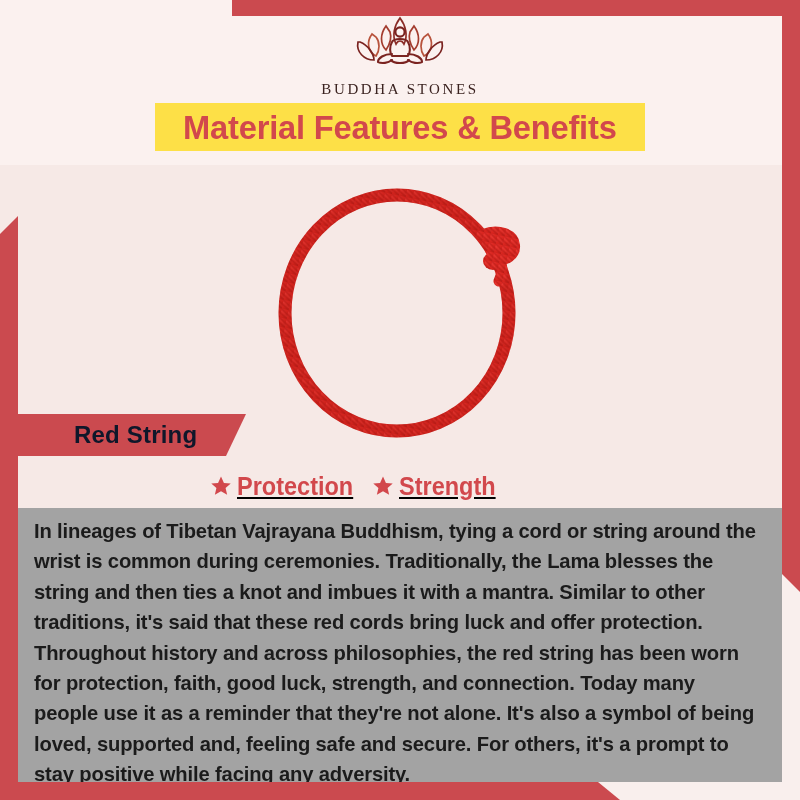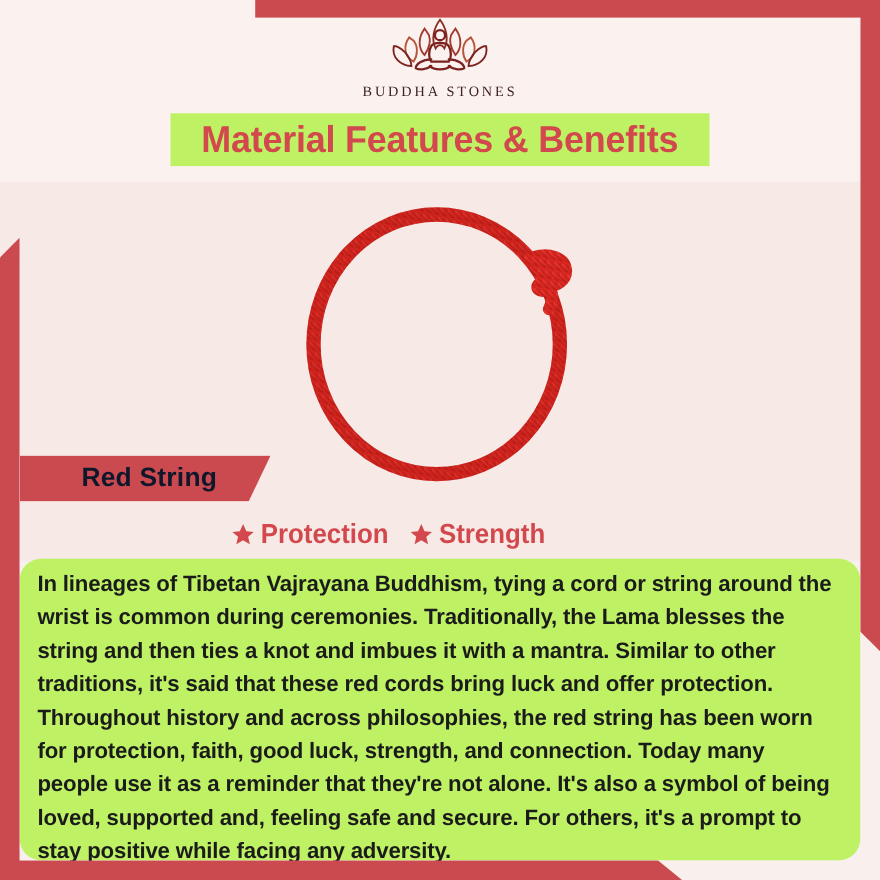--- a/index.html
+++ b/index.html
@@ -37,27 +37,27 @@
     position:absolute; left:0; top:0; width:800px; height:165px;
     background:#fbf1ef; z-index:2;
   }
   #logo-block{
     position:absolute; left:0; top:10px; width:800px;
     display:flex; flex-direction:column; align-items:center;
   }
   #logo-mark{ width:128px; height:62px; display:block; }
   #logo-wordmark{
     font-family:"Liberation Serif", serif;
-    font-size:13px; letter-spacing:2.6px; color:#3b2320;
-    margin-top:3px; font-weight:400;
+    font-size:15px; letter-spacing:2.6px; color:#3b2320;
+    margin-top:9px; font-weight:400;
   }
 
   #title-band{
     position:absolute; left:155px; top:103px; width:490px; height:48px;
-    background:#bef264; display:flex; align-items:center; justify-content:center;
+    background:#fde047; display:flex; align-items:center; justify-content:center;
     z-index:3;
   }
   #page-title{
     font-size:34px; font-weight:700; color:#d2484c;
     letter-spacing:-0.2px; white-space:nowrap;
     font-stretch:condensed; transform:scaleX(0.96);
   }
 
   
   #hero{
@@ -77,34 +77,34 @@
   }
   #ribbon-label{
     color:#0f172a; font-size:24px; font-weight:700;
     margin-left:56px; letter-spacing:0.2px;
   }
 
   
   #features-row{
     position:absolute; left:0; top:466px; width:712px; height:40px;
     display:flex; align-items:center; justify-content:center;
-    z-index:4;
+    z-index:4;text-decoration:underline;
   }
   .feature-item{ display:flex; align-items:center; gap:5px; padding:0 6px; }
   .feature-star{ width:22px; height:22px; display:block; }
   .feature-label{
     font-size:25px; font-weight:700; color:#d2484c;
     transform:scaleX(0.94); transform-origin:left center;
     white-space:nowrap;
   }
 
   
   #body-panel{
     position:absolute; left:18px; top:508px; width:764px; height:274px;
-    background:#bef264; z-index:3;border-radius:19px;
+    background:#a3a3a3; z-index:3;
   }
   #body-text{
     font-size:20.2px; font-weight:700; color:#1b1b1b;
     line-height:30.4px; letter-spacing:-0.15px;
     padding:8px 22px 0 16px; text-align:left;
   }
 </style>
 </head>
 <body>
 

